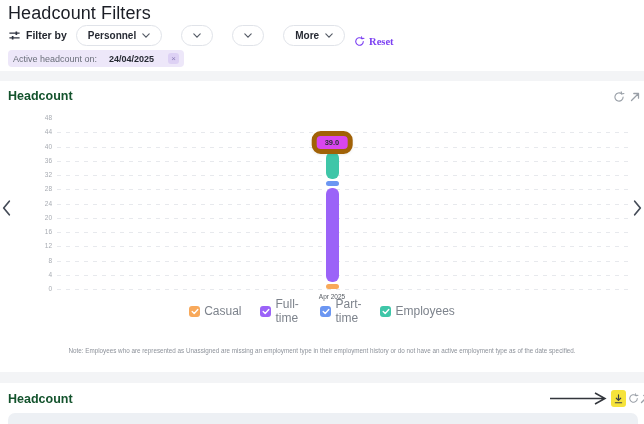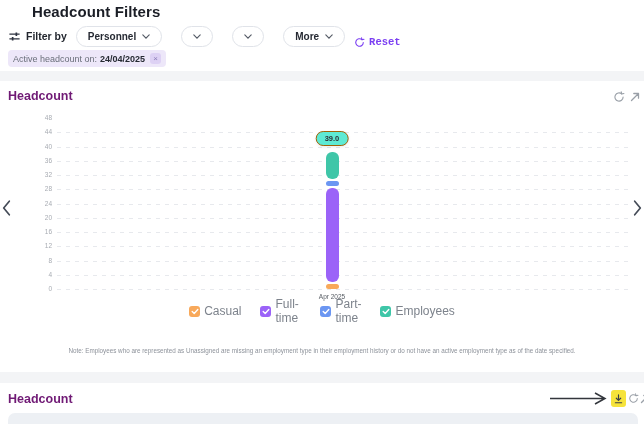--- a/index.html
+++ b/index.html
@@ -1,40 +1,40 @@
 <!DOCTYPE html>
 <html><head>
 <meta charset="utf-8">
 <style>
   html,body{margin:0;padding:0;background:#fff;}
   .screen{position:relative;width:644px;height:424px;background:#fff;overflow:hidden;
           font-family:"Liberation Sans",sans-serif;color:#23262e;}
   .abs{position:absolute;}
-  .h1{font-size:15px;font-weight:700;color:#1b1e26;letter-spacing:.1px;margin-left:24px;}
-  .h2{font-size:12.5px;font-weight:700;color:#701a75;}
+  .h1{font-size:18px;font-weight:400;color:#1b1e26;letter-spacing:.1px;}
+  .h2{font-size:12.5px;font-weight:700;color:#14532d;}
   
   .filter-row{left:8px;top:24px;display:flex;align-items:center;gap:9px;}
   .filter-by{display:flex;align-items:flex-start;gap:5px;font-size:10.5px;font-weight:700;color:#22262e;}
   .pill{display:flex;align-items:center;gap:6px;background:#fff;border:1px solid #e0e3e9;
         border-radius:13px;padding:4px 11px;font-size:10px;font-weight:700;color:#262a33;
         font-family:inherit;cursor:pointer;}
   .pill.active{background:#a9bcd6;border-color:#a9bcd6;}
   .reset-btn{display:flex;align-items:center;gap:4px;font-size:10.5px;font-weight:700;
-             color:#7b3ff2;background:none;border:none;cursor:pointer;font-family:Liberation Mono, monospace;padding:0;margin-top:12px;}
-  .chip{left:8px;top:50px;display:inline-flex;align-items:center;gap:3px;background:#ede7f9;
+             color:#7b3ff2;background:none;border:none;cursor:pointer;font-family:Liberation Serif, serif;padding:0;margin-top:12px;}
+  .chip{left:8px;top:50px;display:inline-flex;align-items:center;gap:12px;background:#ede7f9;
         border-radius:4px;padding:3px 5px;font-size:9px;color:#6a6f7a;justify-content:flex-end;}
   .chip b{color:#262a33;font-weight:700;}
   .chip-x{width:11px;height:11px;margin-left:2px;border-radius:3px;background:#ddd1f4;color:#8d7eb8;
           display:flex;align-items:center;justify-content:center;font-size:8px;cursor:pointer;line-height:1;}
   .band{left:0;width:644px;background:#f3f4f6;}
   
   .ytick{font-size:6.5px;color:#a7abb2;width:24px;text-align:right;}
   .gridline{height:1px;background:repeating-linear-gradient(to right,#e7e9ed 0 4px,transparent 4px 9px);}
   .seg{position:absolute;border-radius:6px;}
-  .tooltip{background:#5eead4;border:1px solid #a16207;border-radius:9px;padding:2px 8px;
+  .tooltip{background:#d946ef;border:5px solid #a16207;border-radius:9px;padding:2px 8px;
            font-size:7.5px;font-weight:700;color:#2b2f36;box-shadow:0 1px 3px rgba(0,0,0,.08);
            transform:translateX(-50%);z-index:5;}
   .xlabel{font-size:6.5px;color:#575c63;transform:translateX(-50%);}
   .legend{left:0;top:298px;width:644px;display:flex;justify-content:center;align-items:center;gap:19px;}
   .legend-item{display:flex;align-items:center;gap:4px;cursor:pointer;}
   .legend-box{width:11px;height:11px;border-radius:3px;display:flex;align-items:center;justify-content:center;flex:0 0 auto;}
   .legend-label{font-size:12px;color:#7d838c;line-height:1.15;}
   .legend-label.wrap{max-width:26px;}
   .note{left:0;top:347px;width:644px;text-align:center;font-size:6.3px;color:#8d929a;}
   .nav-btn{background:none;border:none;padding:0;cursor:pointer;}

